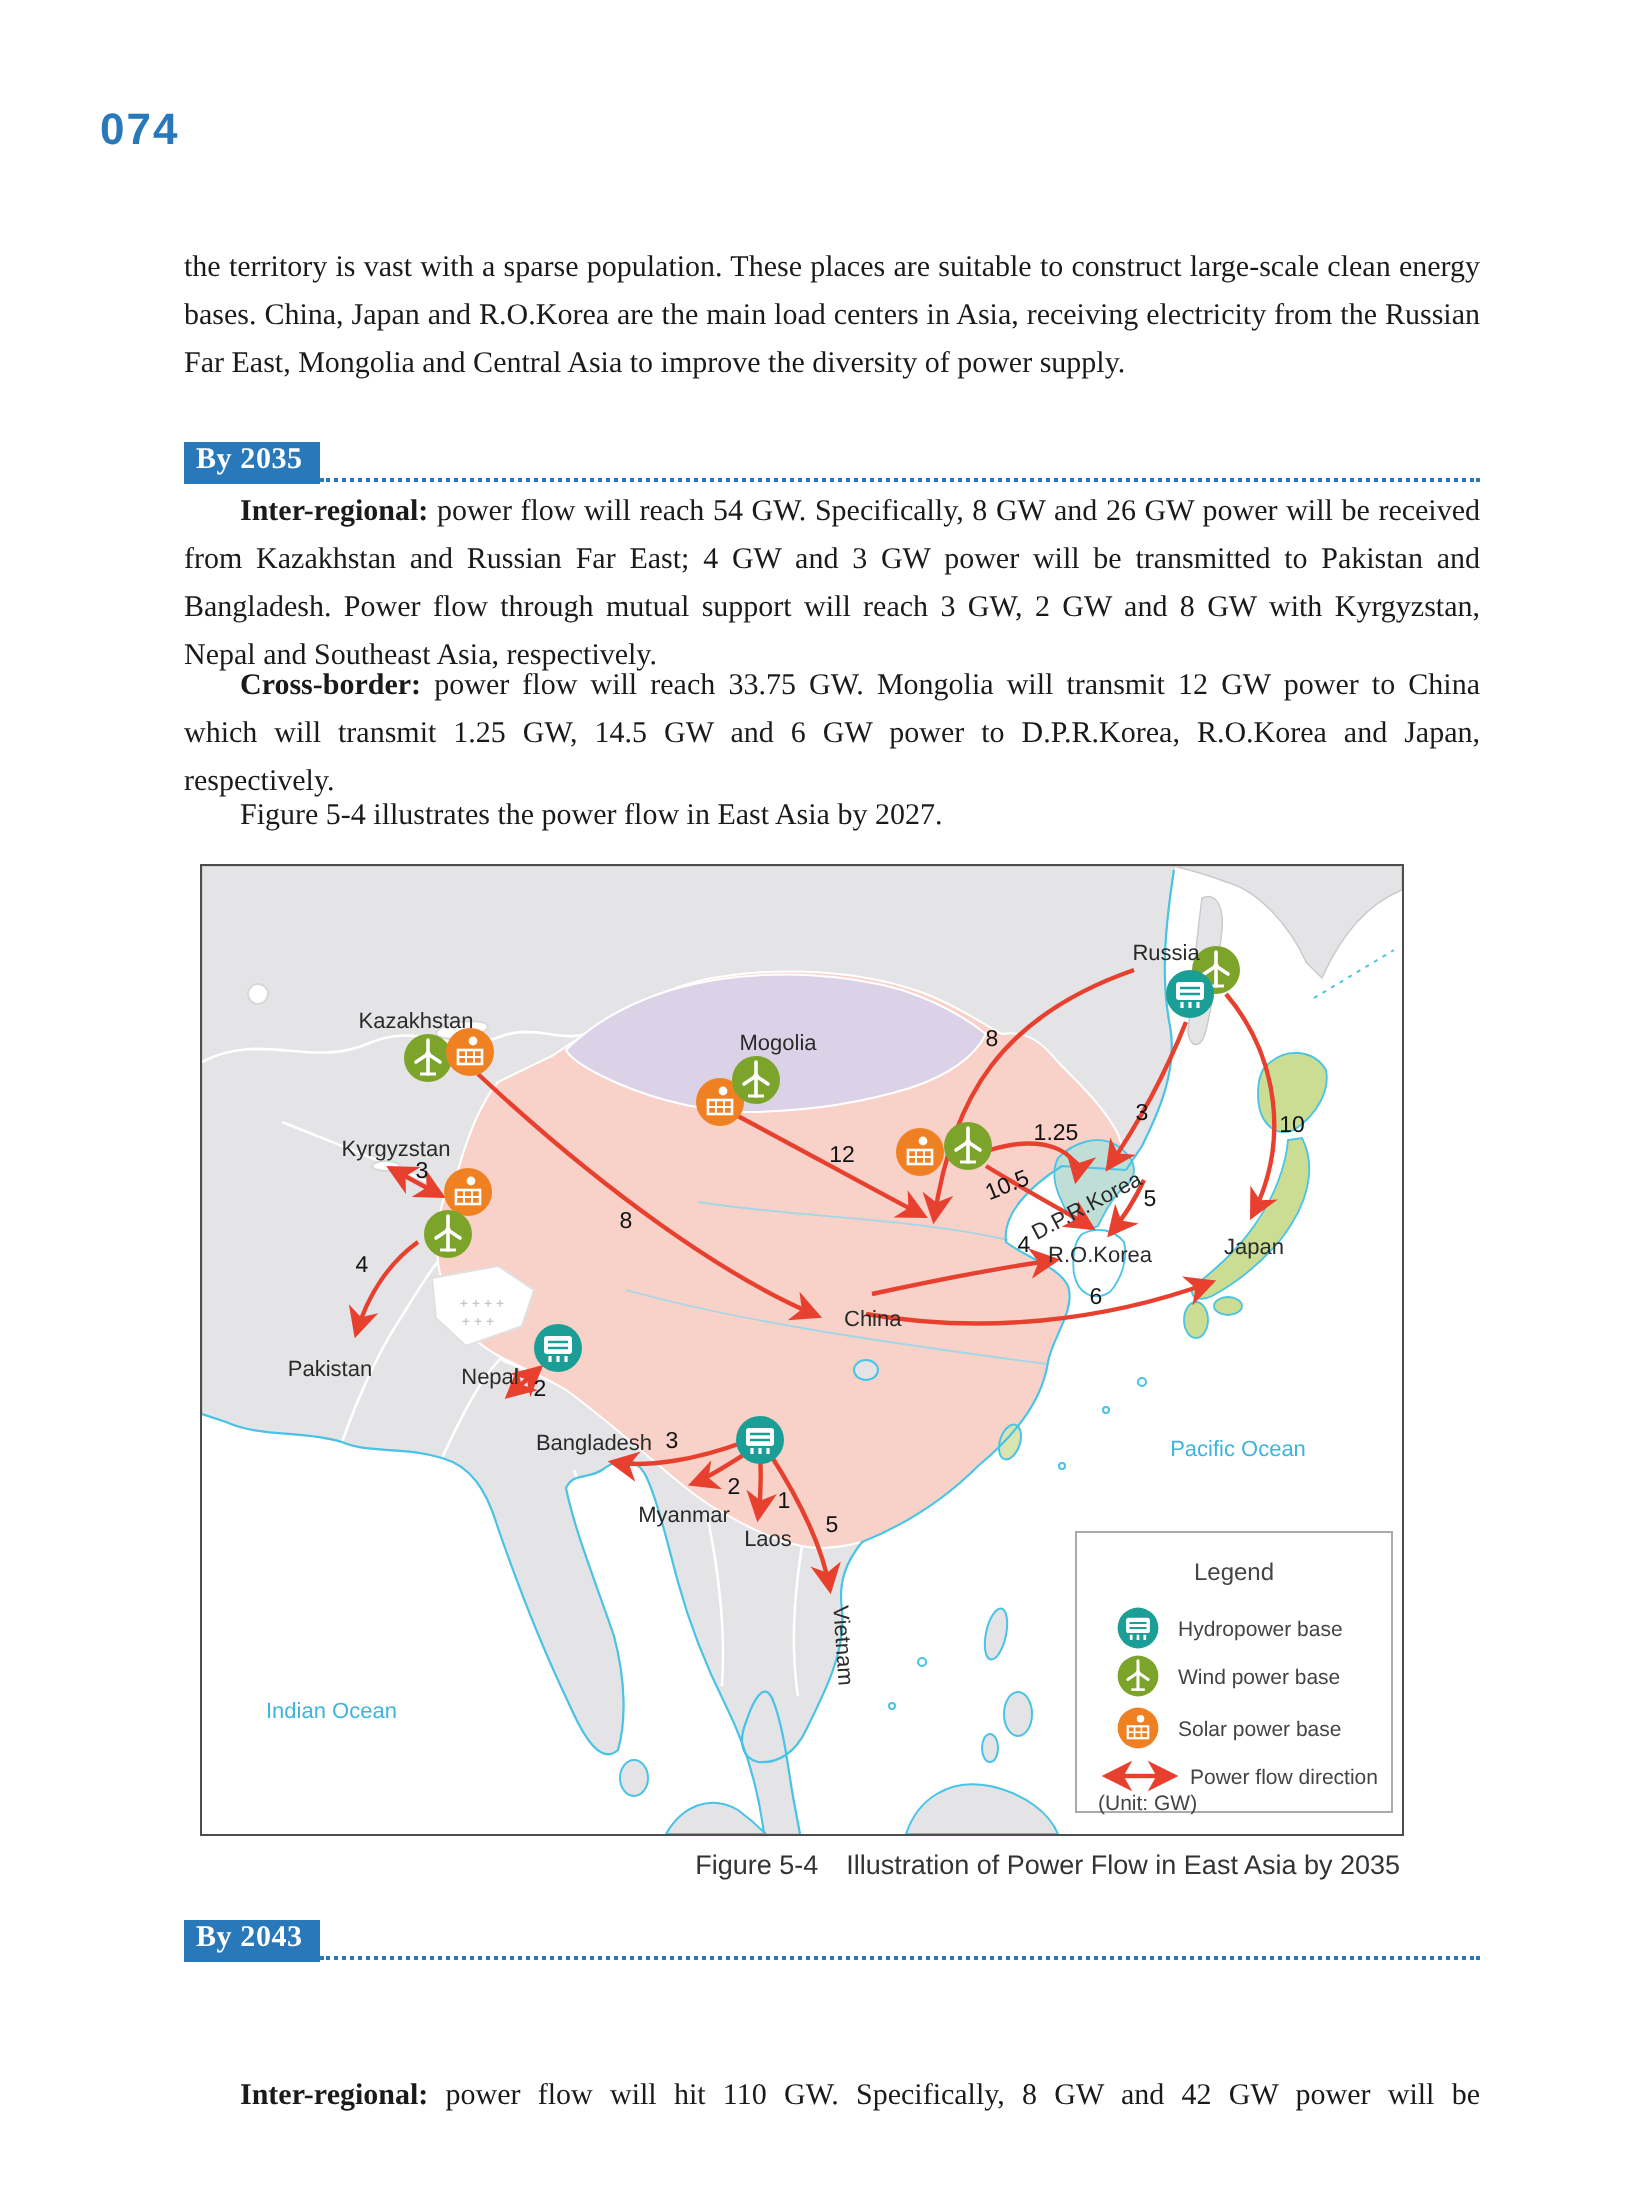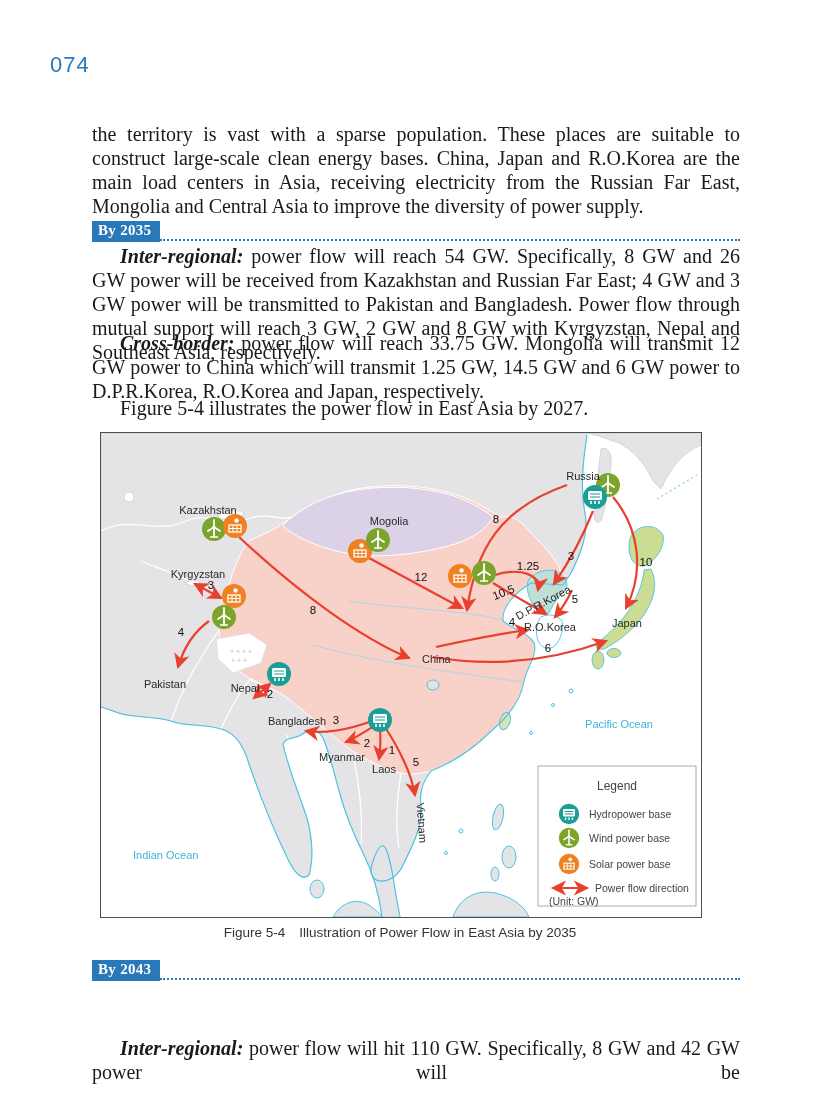--- a/index.html
+++ b/index.html
@@ -1,31 +1,31 @@
 <!DOCTYPE html>
 <html><head>
 <meta charset="utf-8">
 <style>
   html,body{margin:0;padding:0;}
   body{width:816px;height:1100px;position:relative;background:#ffffff;
        font-family:"Liberation Serif", serif;color:#1a1a1a;overflow:hidden;}
   .abs{position:absolute;}
-  .pagenum{left:50px;top:52px;font-family:"Liberation Sans",sans-serif;font-weight:normal;
+  .pagenum{left:50px;top:52px;font-family:"Liberation Sans",sans-serif;font-weight:bold;
            font-size:22px;color:#2878ba;letter-spacing:1px;}
-  .para{left:92px;width:648px;font-size:20px;line-height:24px;text-align:justify;}
+  .para{left:92px;width:648px;font-size:15px;line-height:24px;text-align:justify;}
   .indent{text-indent:28px;}
   .jlast{text-align-last:justify;}
-  .lead{font-weight:bold;font-style:italic;}
+  .lead{font-weight:bold;}
   .sec{left:92px;width:648px;display:flex;align-items:flex-end;height:21px;}
   .sec-box{background:#2878ba;color:#fff;font-weight:bold;font-size:15px;
            padding:1px 9px 3px 6px;line-height:17px;letter-spacing:.3px;}
   .sec-dots{flex:1;border-bottom:2px dotted #2878ba;margin-bottom:1px;height:0;}
   .fig{left:100px;top:432px;width:600px;height:484px;border:1px solid #4d4d4d;background:#fff;}
   .fig svg{display:block;}
-  .caption{left:100px;top:925px;width:600px;text-align:center;
+  .caption{left:100px;top:925px;width:600px;text-align:right;
            font-family:"Liberation Sans",sans-serif;font-size:13.5px;color:#333;}
   .caption .gap{margin-left:14px;}
   
   text{font-family:"Liberation Sans",sans-serif;}
   .ml{font-size:11px;fill:#2a2a2a;text-anchor:middle;}
   .mls{font-size:11px;fill:#2a2a2a;text-anchor:start;}
   .mn{font-size:11.5px;fill:#111;text-anchor:middle;}
   .moc{font-size:11px;fill:#40b4da;text-anchor:middle;}
   .mocs{font-size:11px;fill:#40b4da;text-anchor:start;}
   .leg-t{font-size:12px;fill:#444;text-anchor:middle;}

